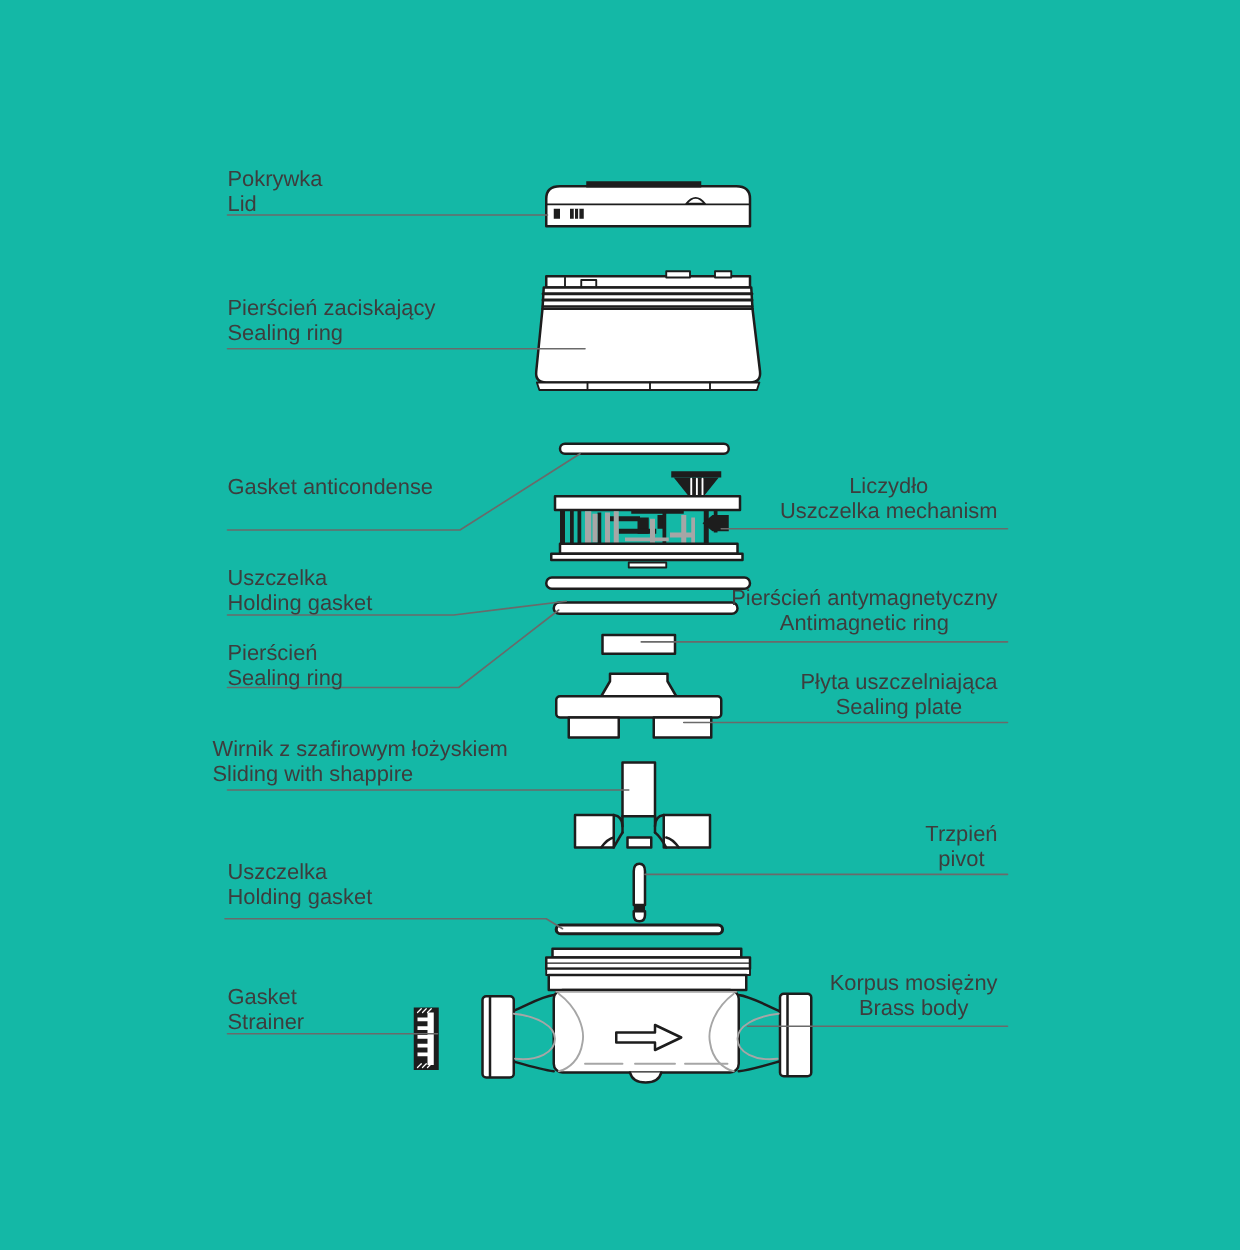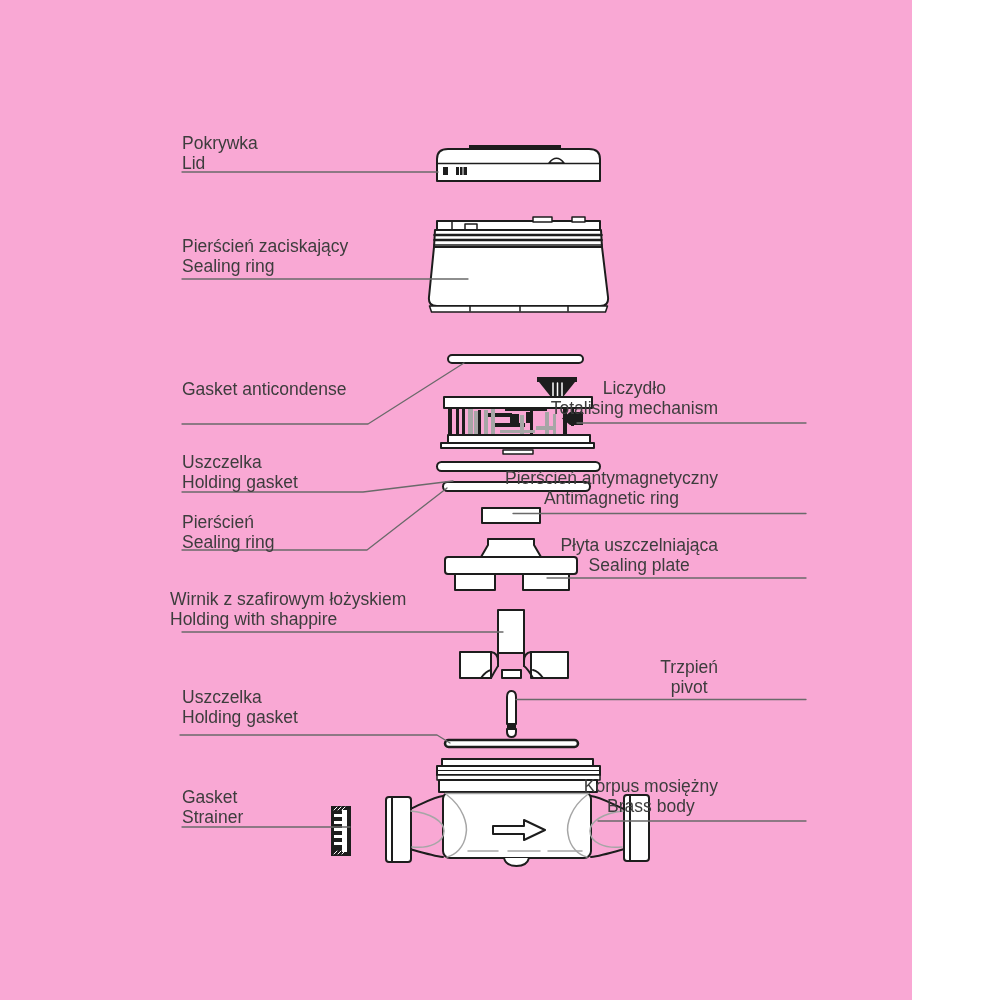--- a/index.html
+++ b/index.html
@@ -1,18 +1,18 @@
 <!DOCTYPE html>
 <html style="--text: #3d3d3d;"><head>
 <meta charset="utf-8">
 <style>
   *{margin:0;padding:0;box-sizing:border-box}
   html,body{background:#ffffff}
   body{width:1000px;height:1000px;font-family:"Liberation Sans",sans-serif;overflow:hidden}
-  .canvas{position:relative;width:912px;height:1000px;background:#f9a8d4}
+  .canvas{position:relative;width:992px;height:1000px;background:#14b8a6}
   .canvas > svg{position:absolute;left:0;top:0}
   .label{position:absolute;color:var(--text,#3d3d3d);font-size:17.5px;line-height:18px;white-space:nowrap}
   .label .pl{display:block}
   .label .en{display:block;margin-top:2px}
   .label.right{text-align:center}
 </style>
 </head>
 <body>
 
 <div class="canvas">
@@ -218,34 +218,34 @@
   <div class="label" style="left:182px;top:453px">
     <span class="pl">Uszczelka</span>
     <span class="en">Holding gasket</span>
   </div>
   <div class="label" style="left:182px;top:513px">
     <span class="pl">Pierścień</span>
     <span class="en">Sealing ring</span>
   </div>
   <div class="label" style="left:170px;top:590px">
     <span class="pl">Wirnik z szafirowym łożyskiem</span>
-    <span class="en">Holding with shappire</span>
+    <span class="en">Sliding with shappire</span>
   </div>
   <div class="label" style="left:182px;top:688px">
     <span class="pl">Uszczelka</span>
     <span class="en">Holding gasket</span>
   </div>
   <div class="label" style="left:182px;top:788px">
     <span class="pl">Gasket</span>
     <span class="en">Strainer</span>
   </div>
 
   <div class="label right" style="right:194px;top:379px">
     <span class="pl">Liczydło</span>
-    <span class="en">Totalising mechanism</span>
+    <span class="en">Uszczelka mechanism</span>
   </div>
   <div class="label right" style="right:194px;top:469px">
     <span class="pl">Pierścień antymagnetyczny</span>
     <span class="en">Antimagnetic ring</span>
   </div>
   <div class="label right" style="right:194px;top:536px">
     <span class="pl">Płyta uszczelniająca</span>
     <span class="en">Sealing plate</span>
   </div>
   <div class="label right" style="right:194px;top:658px">

